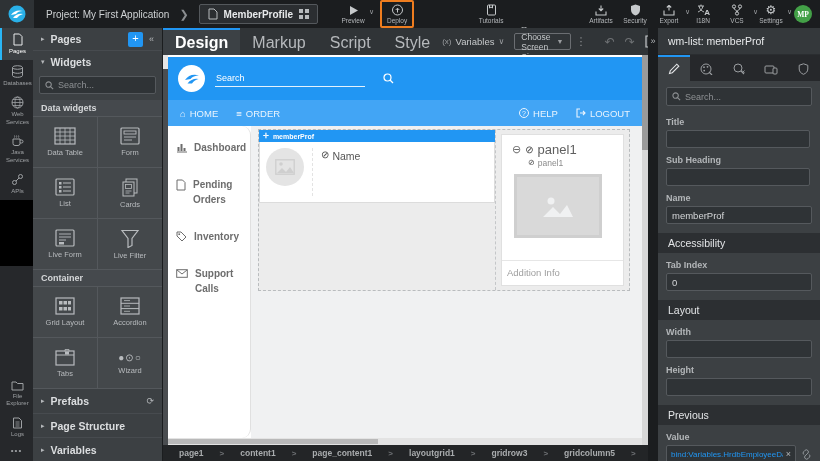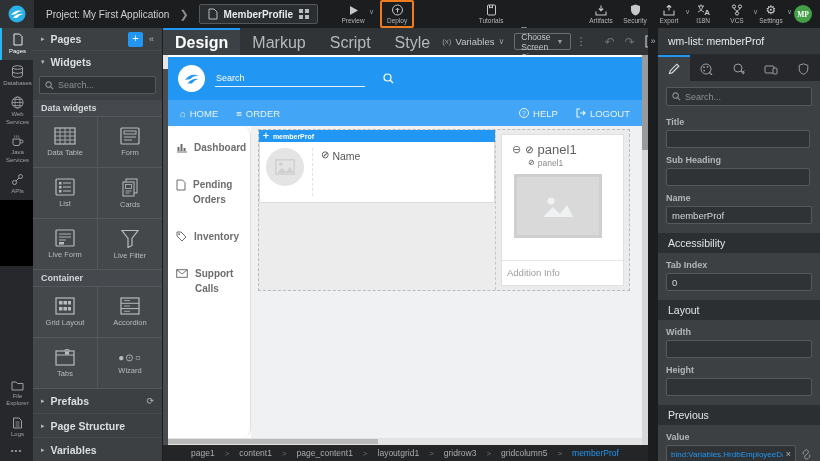--- a/index.html
+++ b/index.html
@@ -118,21 +118,21 @@
   .p1-hdr { padding:7px 10px 0; display:flex; align-items:center; gap:4px; color:#5f5f5f; }
   .p1-title { font-size:13px; color:#5f5f5f; }
   .p1-sub { padding:1px 10px 4px 26px; display:flex; gap:3px; align-items:center; color:#8b8b8b; font-size:8.5px; }
   .p1-imgwrap { padding:2px 12px 6px; }
   .p1-img { width:88px; height:64px; background:#d9d9d9; border:3px solid #cfcfcf; display:flex; align-items:center; justify-content:center; }
   .p1-footer { border-top:1px solid #e6e6e6; margin-top:auto; padding:6px 5px 7px; font-size:9.5px; color:#9e9e9e; }
 
   .hsb { height:7px; background:#e3e3e3; position:relative; }
   .hsb .thumb { position:absolute; left:0; top:1px; height:5px; width:210px; background:#b9b9b9; }
 
-  .crumbbar { height:16px; background:#232527; display:flex; align-items:center; padding-left:28px; gap:10px; }
+  .crumbbar { height:16px; background:#232527; display:flex; align-items:center; padding-left:16px; gap:16px;font-weight:bold; }
   .crumb { font-size:8.5px; color:#a9acae; cursor:pointer; }
   .crumb.active { color:#2196f3; }
   .crumb-sep { font-size:8px; color:#6f7275; }
 
   
   .gapstrip { width:10px; background:#1b1d1f; display:flex; justify-content:center; }
   .gapstrip .gs { color:#b4b7ba; font-size:9px; margin-top:8px; cursor:pointer; }
 
   
   .rpanel { width:162px; background:#3c4043; display:flex; flex-direction:column; overflow:hidden; }

